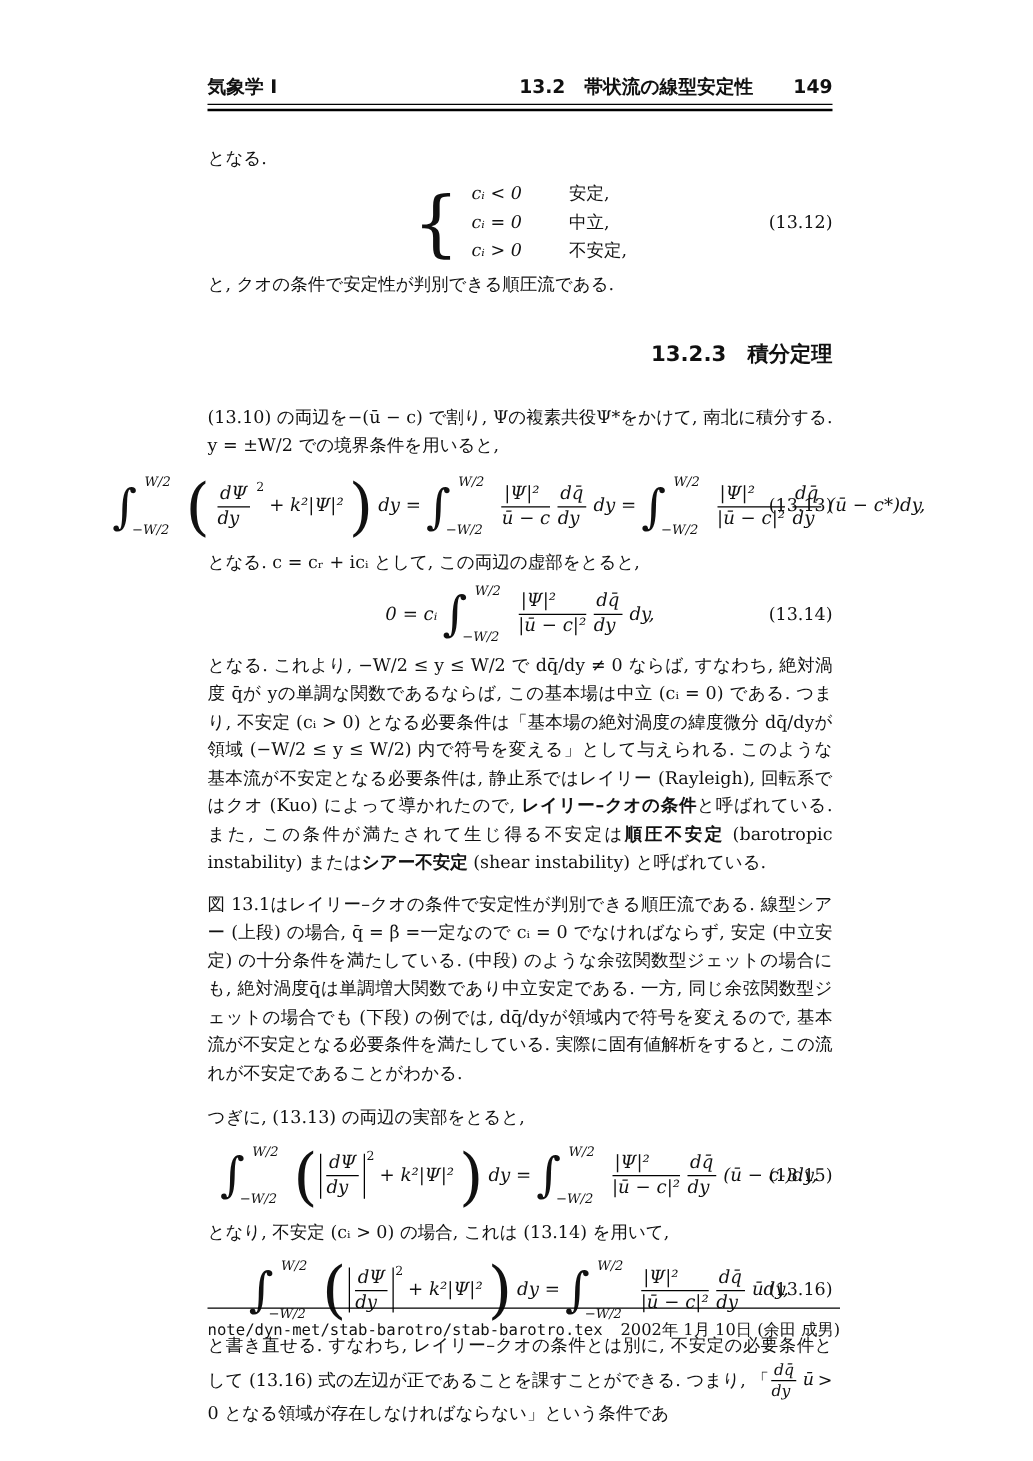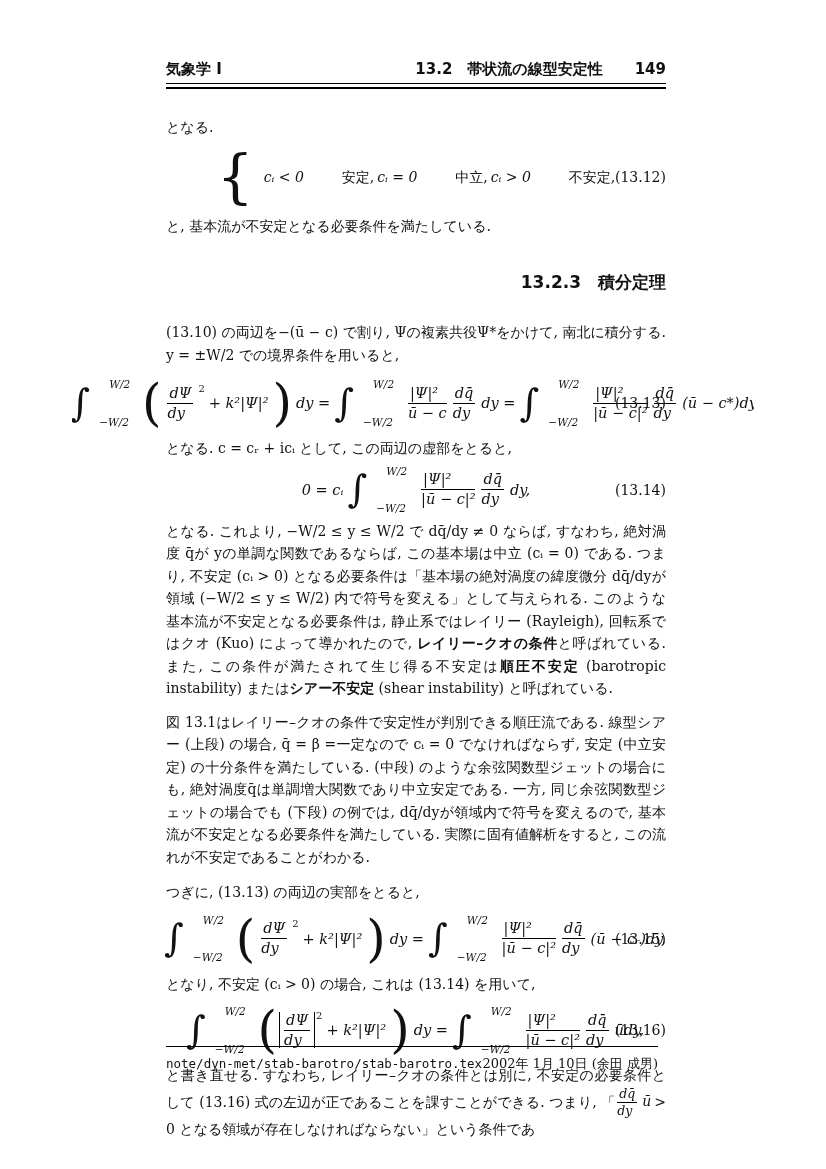--- a/index.html
+++ b/index.html
@@ -32,50 +32,50 @@
   .eq { position:relative; display:flex; align-items:center; justify-content:center;
         font-size:14.5px; font-style:italic; }
   .eq .tag { position:absolute; right:0; top:50%; transform:translateY(-50%);
              font-style:normal; font-size:14px; }
   .mtx { margin:0 3px; white-space:nowrap; }
   .mi  { font-style:italic; margin:0 3px; }
 
   .int { display:inline-flex; align-items:center; margin:0 1px; }
   .isign { font-size:38px; line-height:0.85; font-style:normal; }
   .lims { display:inline-flex; flex-direction:column; justify-content:space-between;
-          height:48px; font-size:10.5px; line-height:1; margin:0 4px 0 16px; font-style:italic; }
+          height:48px; font-size:10.5px; line-height:1; margin:0 4px 0 3px; font-style:italic; }
   .lims .lup { transform:translateX(3px); }
   .lims .llo { transform:translateX(-7px); }
 
   .fr { display:inline-block; vertical-align:middle; text-align:left;
         margin:0 3px; line-height:1.15; white-space:nowrap; }
   .fr .nu { display:block; border-bottom:1px solid #000; padding:0 2px 1px; }
   .fr .de { display:block; padding-top:1px; }
   .fr.inl { font-size:12.5px; font-style:italic; margin:0 2px; }
 
   .bp  { font-size:50px; line-height:0; font-style:normal; margin:0 1px; }
   .bar { display:inline-block; width:1px; height:36px; background:#000;
          vertical-align:middle; margin:0 1px; }
   .sq  { display:inline-block; font-size:10px; font-style:normal;
          transform:translateY(-15px); margin-right:1px; }
 
   
   .eqcases { margin:6px 0 6px; min-height:64px; }
   .cbrace { font-size:58px; line-height:0; font-style:normal; margin-right:10px; }
-  .crows { display:flex; flex-direction:row; gap:3px; font-size:14px; font-style:normal; }
+  .crows { display:flex; flex-direction:column; gap:3px; font-size:14px; font-style:normal; }
   .crow { display:flex; line-height:20px; }
   .crow .cm { width:78px; font-style:italic; }
 
   .eq13 { margin:8px 0 5px; min-height:58px; }
   .eq14 { margin:4px 0 4px; min-height:52px; }
   .eq15 { margin:6px 0 5px; min-height:58px; }
   .eq16 { margin:6px 0 5px; min-height:58px; }
 
   
-  .footer { position:absolute; left:94px; right:96px; top:1046px;
+  .footer { position:absolute; left:94px; right:82px; top:1046px;
             border-top:1px solid #000; padding-top:8px;
             display:flex; justify-content:space-between; align-items:baseline;
             font-size:13px; }
   .footer .path { font-family:"DejaVu Sans Mono","Liberation Mono",monospace; font-size:12.5px; }
 </style>
 </head>
 <body>
 
 <div class="page">
   <div class="content">
@@ -105,21 +105,21 @@
           <span class="cj">中立,</span>
         </span>
         <span class="crow">
           <span class="cm">cᵢ &gt; 0</span>
           <span class="cj">不安定,</span>
         </span>
       </span>
       <span class="tag">(13.12)</span>
     </div>
 
-    <p class="body">と, 基本流が不安定となる必要条件を満たしている.</p>
+    <p class="body">と, クオの条件で安定性が判別できる順圧流である.</p>
 
     <h2 class="sec">13.2.3　積分定理</h2>
 
     <p class="body" style="margin-top:28px">(13.10) の両辺を−(ū − c) で割り, Ψの複素共役Ψ*をかけて, 南北に積分する. y = ±W/2 での境界条件を用いると,</p>
 
     <div class="eq eq13">
       <span class="int">
         <span class="isign">∫</span>
         <span class="lims">
             <span class="lup">W/2</span>

